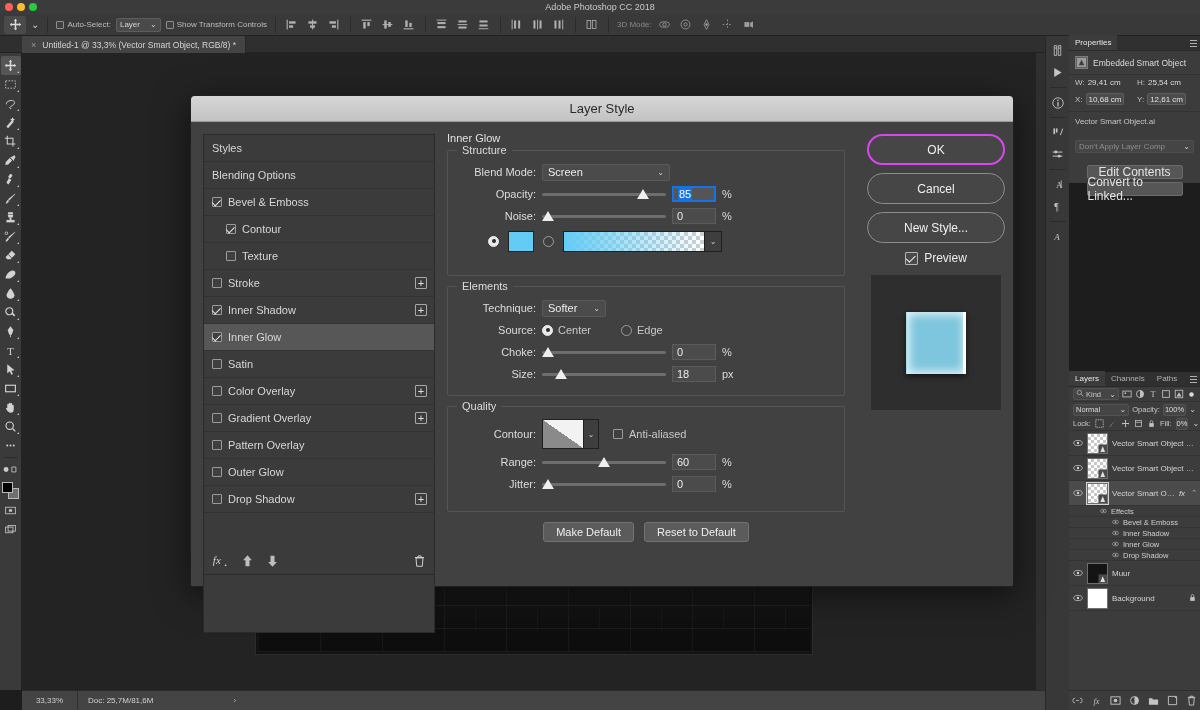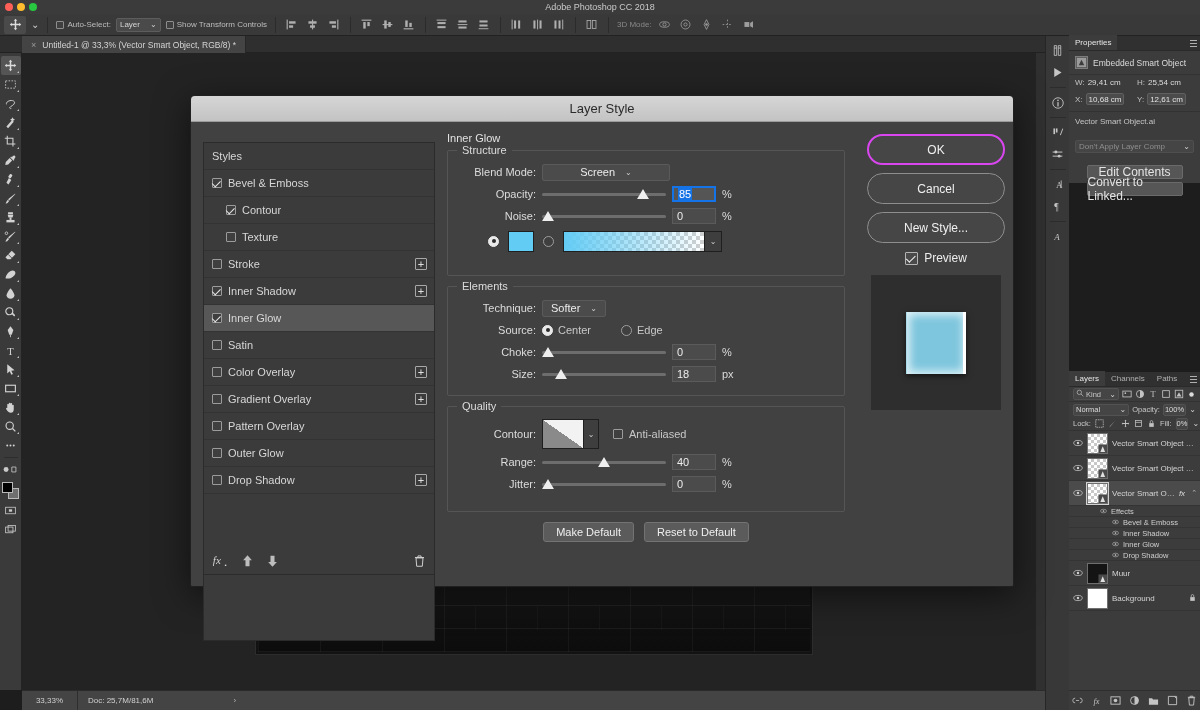--- a/index.html
+++ b/index.html
@@ -217,21 +217,21 @@
     background:linear-gradient(180deg,#d6d6d6,#c3c3c3);
     border-bottom:1px solid #9a9a9a;
     display:flex; align-items:center; justify-content:center;
     font-size:13px; color:#2b2b2b;
   }
   .dlg-body { position:relative; height:465px; padding:10px; }
 
   
   .styles-list {
     position:absolute; left:12px; top:12px; width:232px; height:499px;
-    background:#3b3b3b; border:1px solid #2b2b2b;margin-top:8px;
+    background:#3b3b3b; border:1px solid #2b2b2b;
   }
   .style-item {
     height:27px; display:flex; align-items:center; gap:6px; padding:0 8px;
     border-bottom:1px solid #333; font-size:11px; color:#d7d7d7; position:relative;
   }
   .style-item.sel { background:#575757; }
   .style-item.indent { padding-left:22px; }
   .style-item.noch { padding-left:8px; }
   .chk {
     width:10px; height:10px; border:1px solid #9b9b9b; background:#3f3f3f; border-radius:1px;
@@ -267,21 +267,21 @@
     position:absolute; top:-7px; left:9px; background:#414141; padding:0 5px;
     font-size:11px; color:#dcdcdc;
   }
   .sect-title {
     position:absolute; left:0; top:-2px; font-size:11px; color:#e2e2e2;
   }
   .row { display:flex; align-items:center; height:22px; gap:6px; }
   .lbl { width:76px; text-align:right; font-size:11px; color:#dcdcdc; }
   .select {
     height:17px; background:#4b4b4b; border:1px solid #5a5a5a; border-radius:2px;
-    display:flex; align-items:center; justify-content:center;
+    display:flex; align-items:center; justify-content:space-between;
     padding:0 5px; font-size:11px; color:#ececec; gap:10px;
   }
   .caret { font-size:8px; color:#cfcfcf; }
   .slider { position:relative; width:124px; height:14px; display:flex; align-items:center; }
   .track { width:100%; height:3px; background:#6d6d6d; border-radius:2px; }
   .thumb {
     position:absolute; top:2px; width:0; height:0;
     border-left:6px solid transparent; border-right:6px solid transparent;
     border-bottom:10px solid #eee; filter:drop-shadow(0 0 0.5px #222);
   }
@@ -1055,20 +1055,23 @@
   </div>
 
   <div class="dialog">
     <div class="dlg-title">Layer Style</div>
     <div class="dlg-body">
 
       <div class="styles-list">
         <div class="style-item noch">
           <span>Styles</span>
         </div>
+        <div class="style-item noch">
+          <span>Blending Options</span>
+        </div>
         <div class="style-item">
           <span class="chk on"></span>
           <span>Bevel &amp; Emboss</span>
         </div>
         <div class="style-item indent">
           <span class="chk on"></span>
           <span>Contour</span>
         </div>
         <div class="style-item indent">
           <span class="chk"></span>
@@ -1247,21 +1250,21 @@
               <span>Anti-aliased</span>
             </span>
           </div>
 
           <div class="row">
             <span class="lbl">Range:</span>
             <span class="slider">
               <span class="track"></span>
               <span class="thumb" id="t-range" style="left: 56px;"></span>
             </span>
-            <span class="numfield">40</span>
+            <span class="numfield">60</span>
             <span class="unit">%</span>
           </div>
 
           <div class="row">
             <span class="lbl">Jitter:</span>
             <span class="slider">
               <span class="track"></span>
               <span class="thumb" id="t-jitter" style="left: 0px;"></span>
             </span>
             <span class="numfield">0</span>

